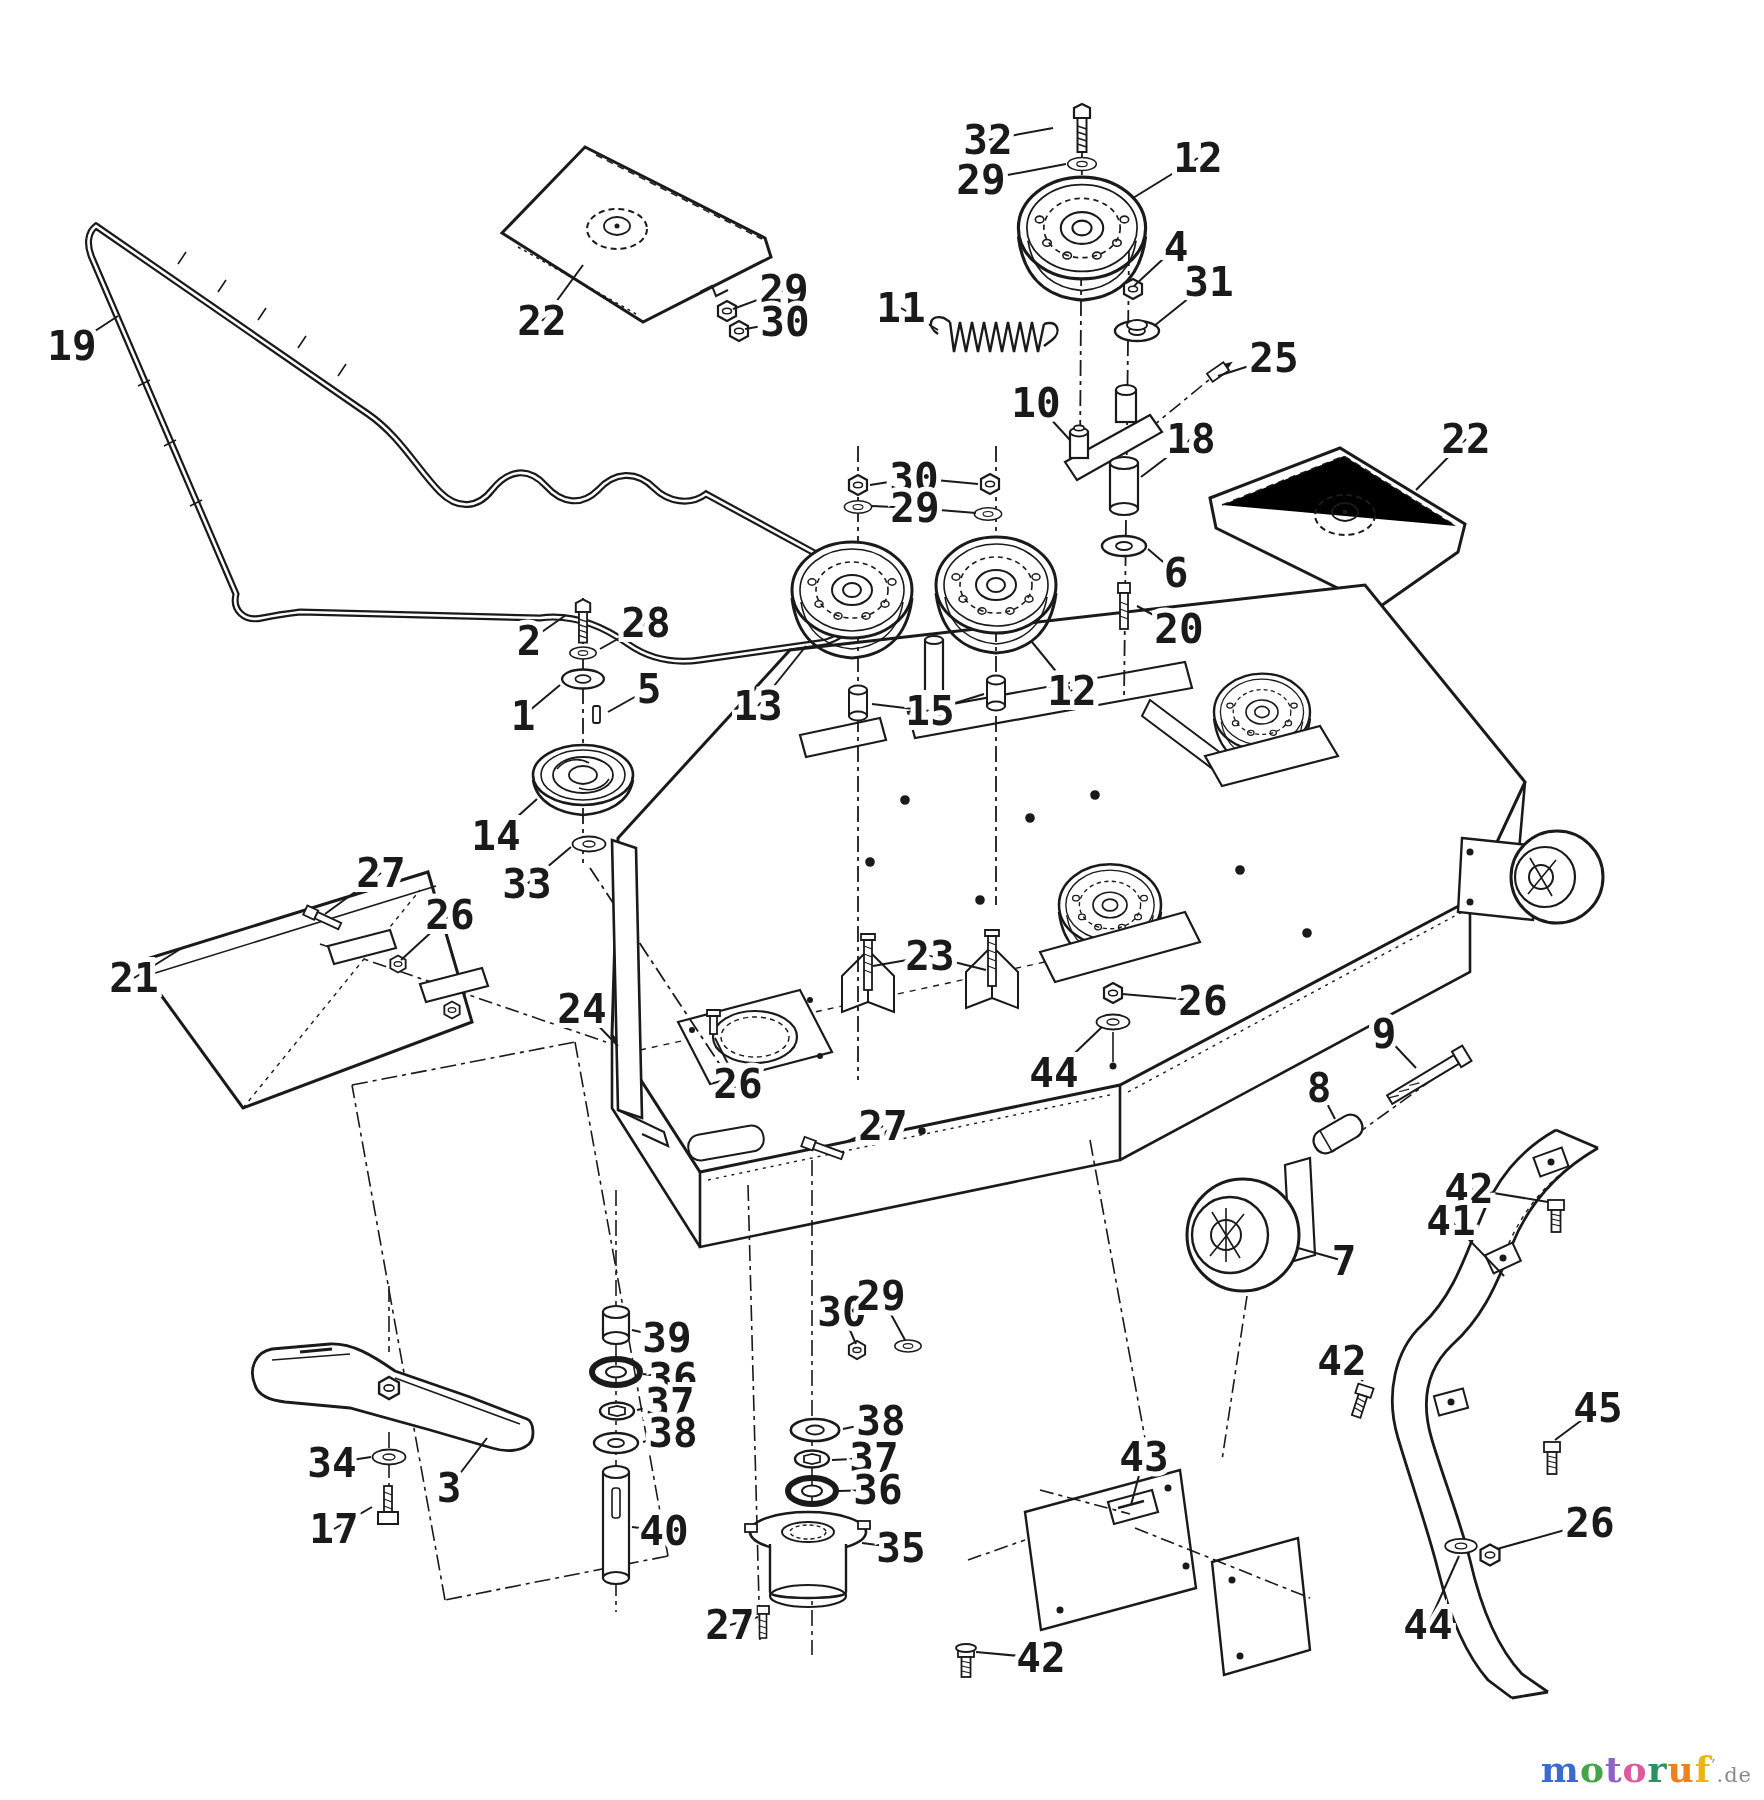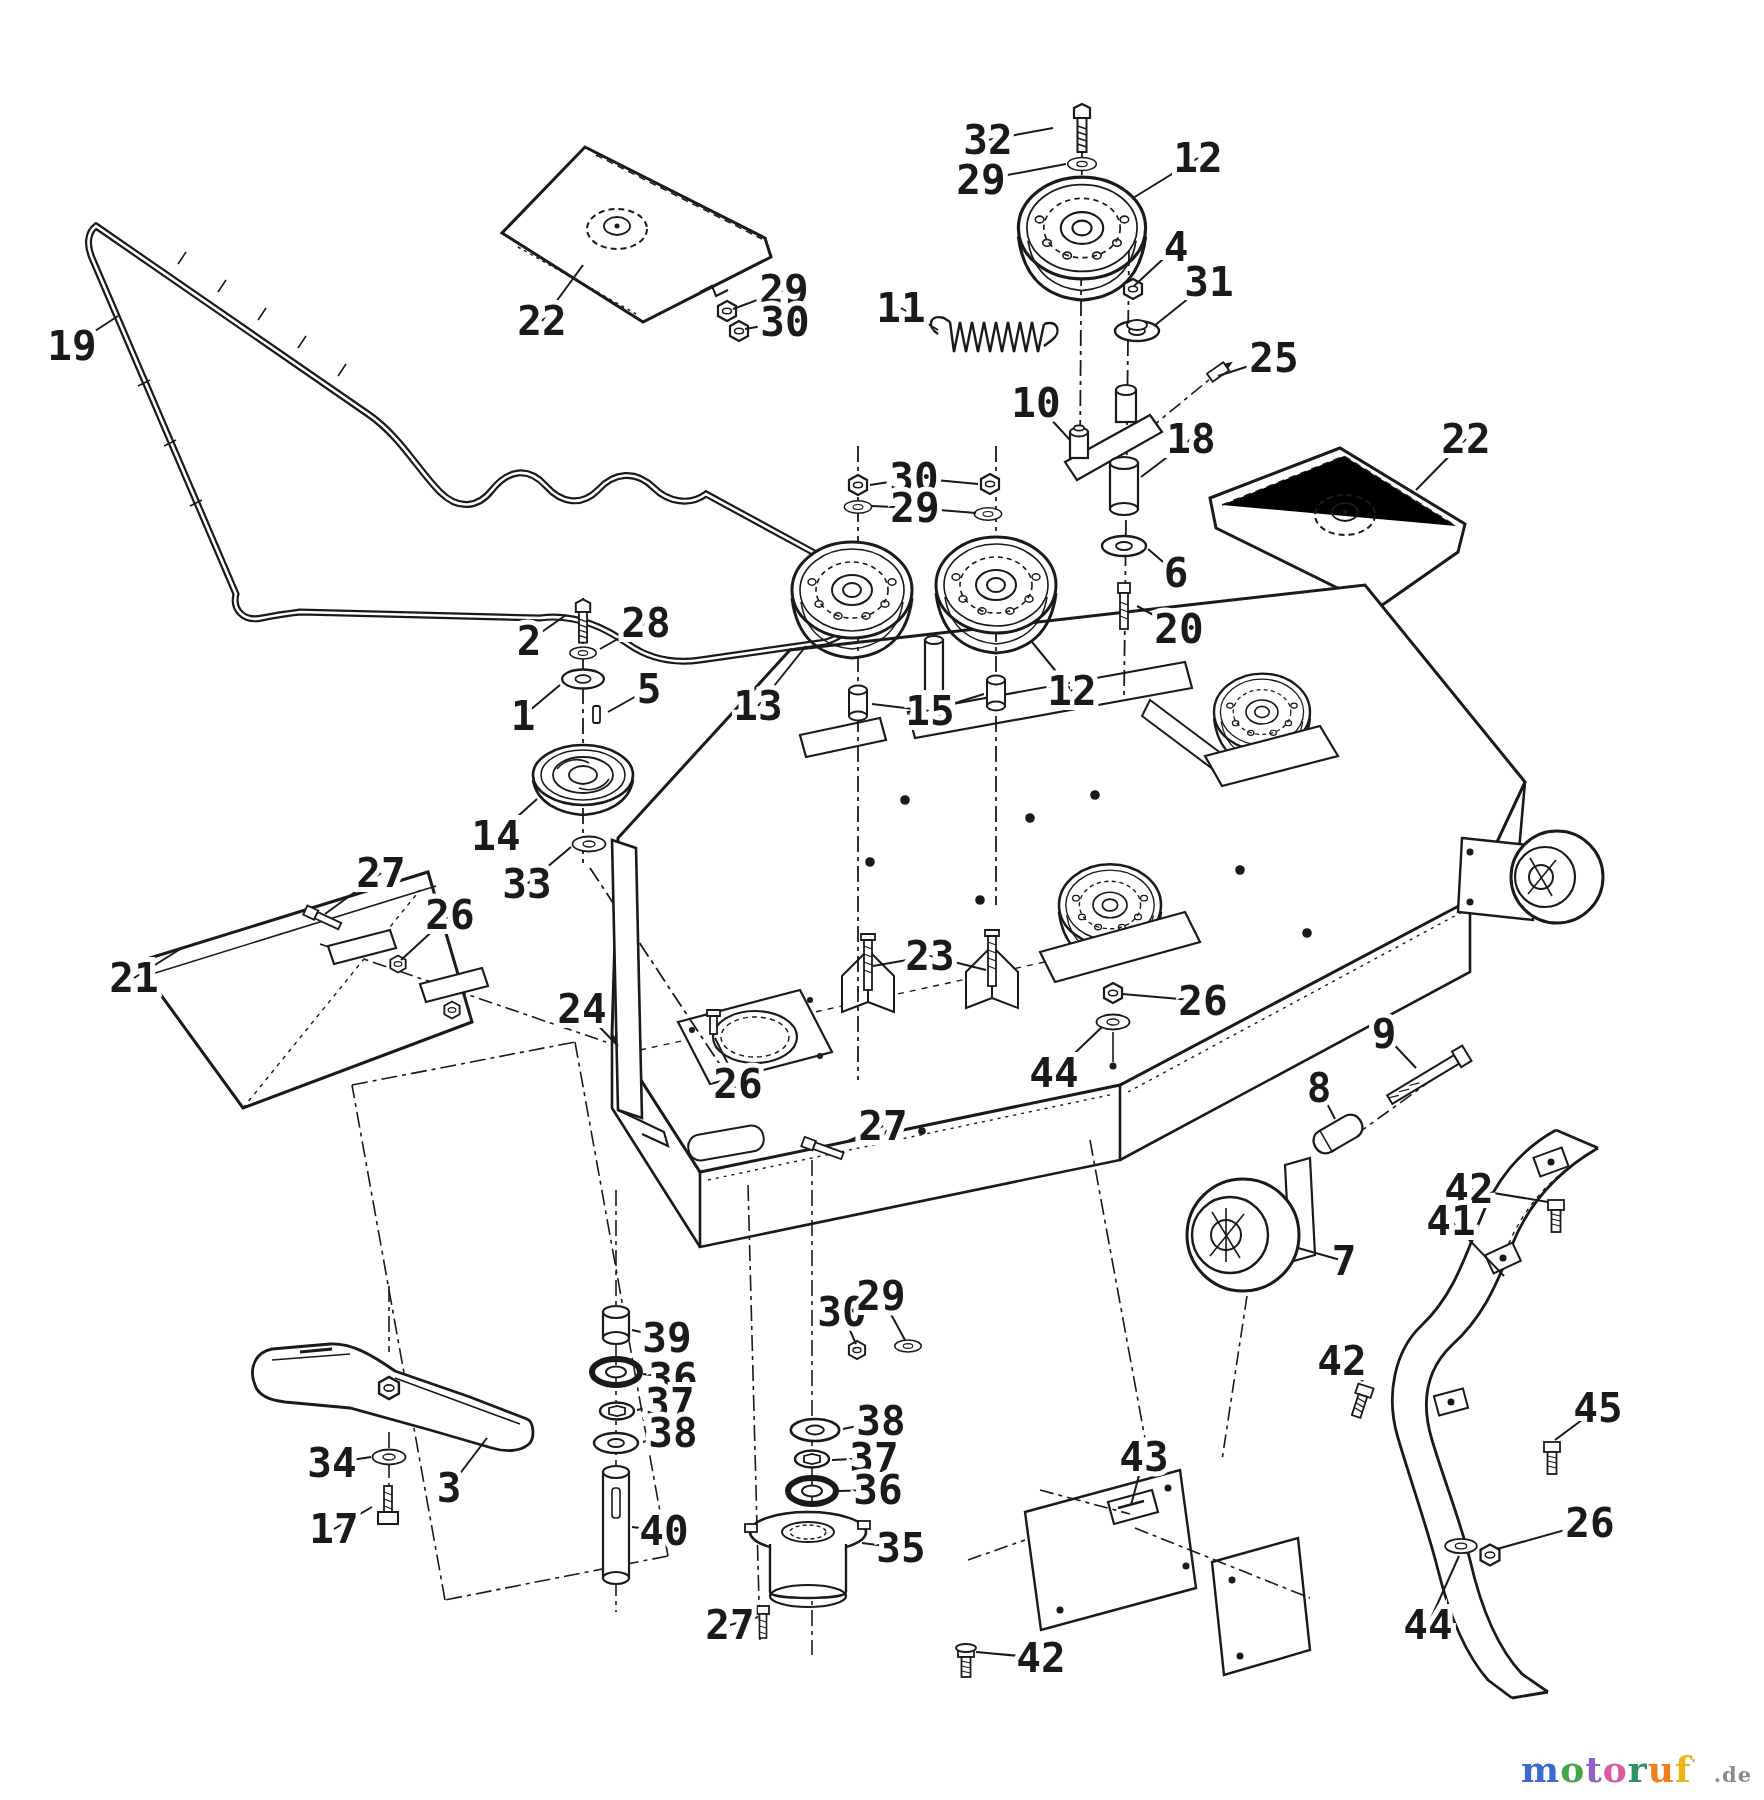--- a/index.html
+++ b/index.html
@@ -2,21 +2,21 @@
 <html><head>
 <meta charset="utf-8">
 <style>
   html,body{margin:0;padding:0;background:#fff;}
   #stage{position:relative;width:1764px;height:1800px;background:#fff;overflow:hidden;
          font-family:"DejaVu Sans","Liberation Sans",sans-serif;}
   svg{position:absolute;left:0;top:0;}
   .callout-text{font-family:"DejaVu Sans Mono","Liberation Mono",monospace;font-weight:700;}
   #watermark{position:absolute;right:12px;bottom:10px;font-family:"DejaVu Serif","Liberation Serif",serif;
              font-weight:700;font-size:36px;letter-spacing:1px;user-select:none;}
-  #watermark .suffix{font-size:21px;font-weight:700;margin-left:17px;}
+  #watermark .suffix{font-size:21px;font-weight:400;}
   #watermark .tm{font-size:12px;vertical-align:super;}
 </style>
 </head>
 <body>
 
 <div id="stage">
 <svg width="1764" height="1800" viewBox="0 0 1764 1800">
   <defs>
     <g id="pulley">
       <ellipse rx="60" ry="48" fill="#fff" stroke="#1a1a1a" stroke-width="3"></ellipse>

